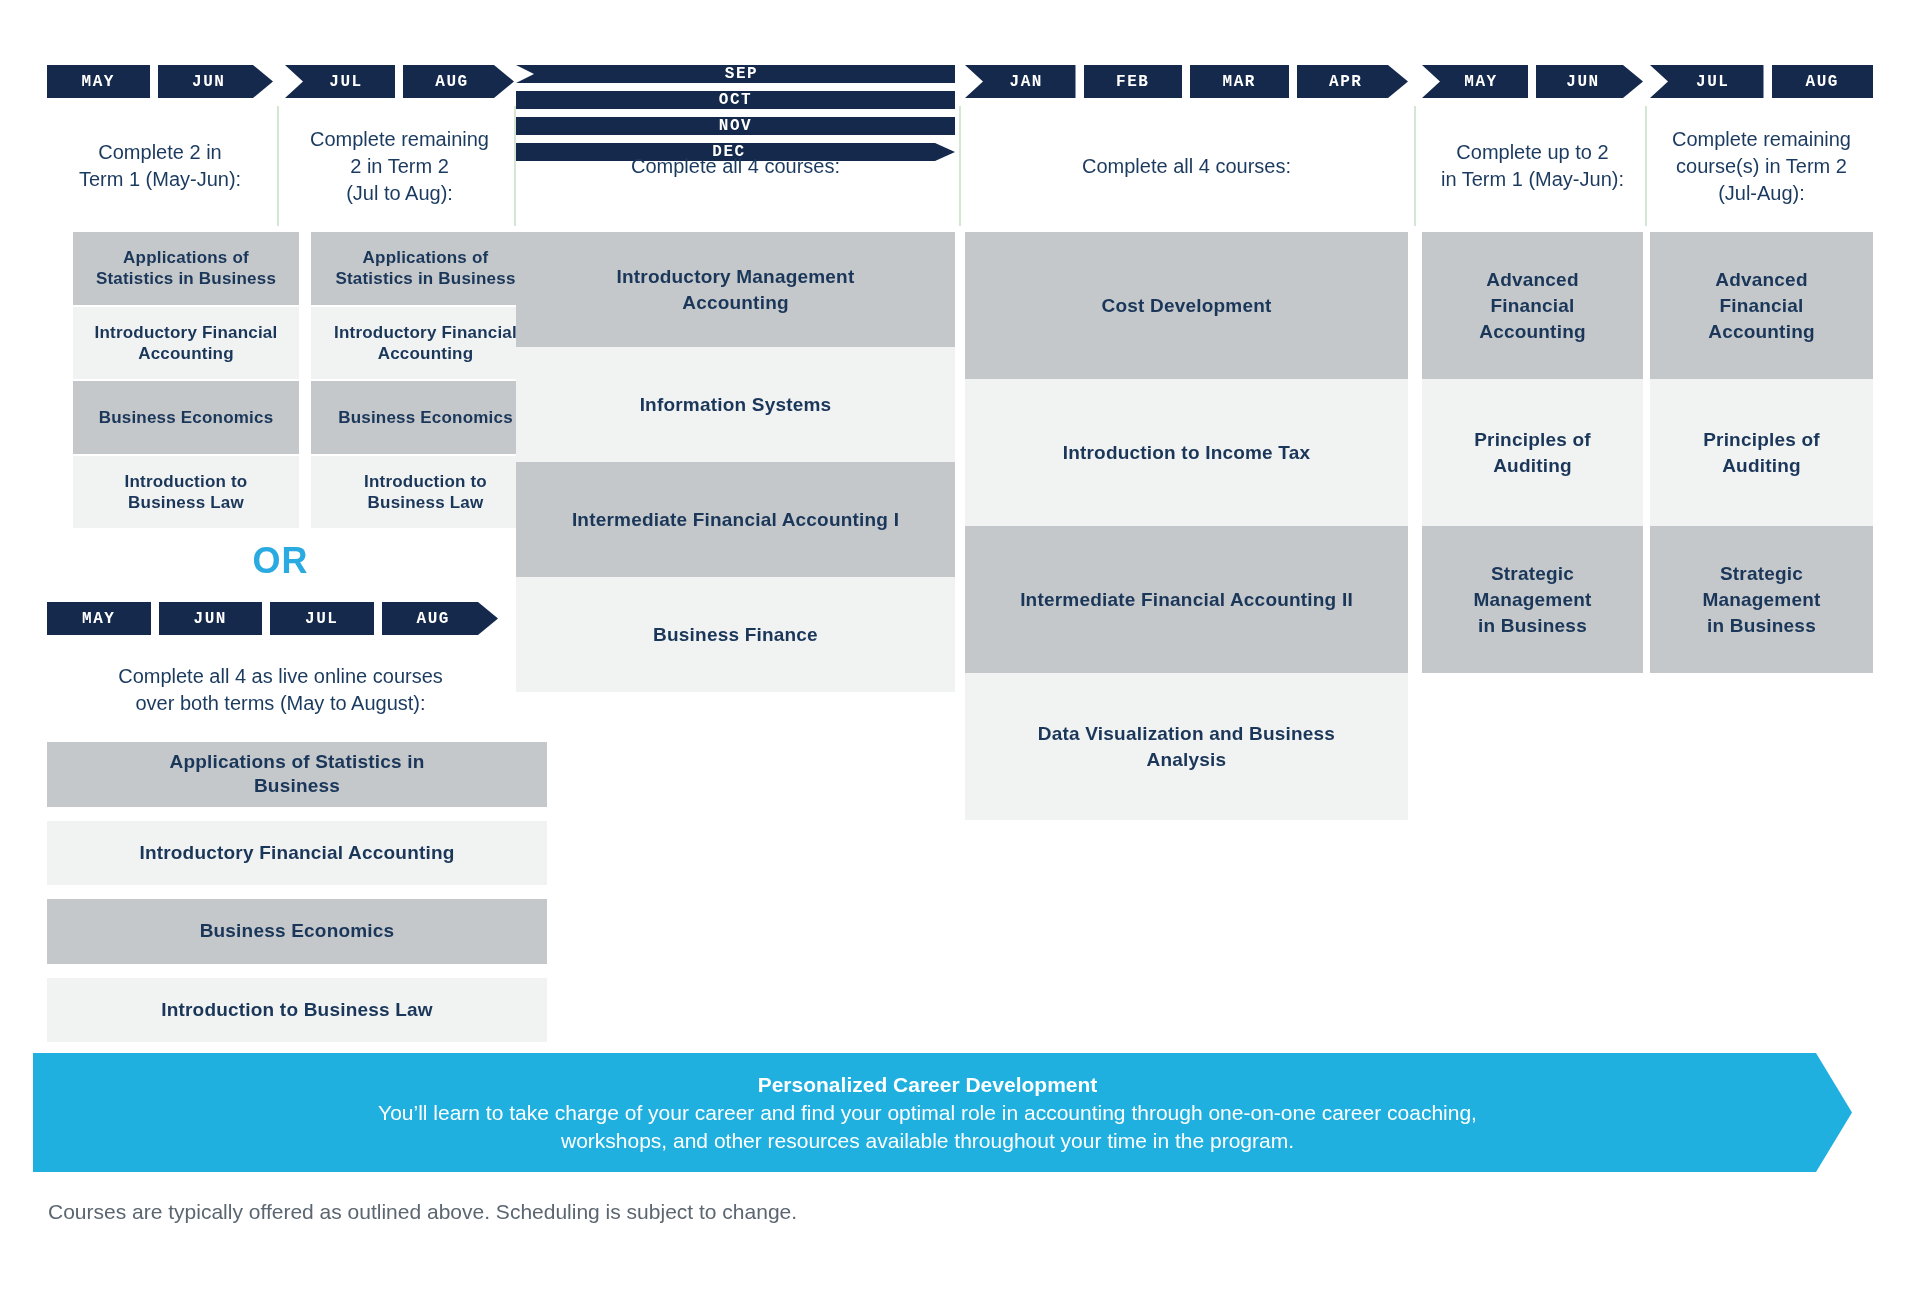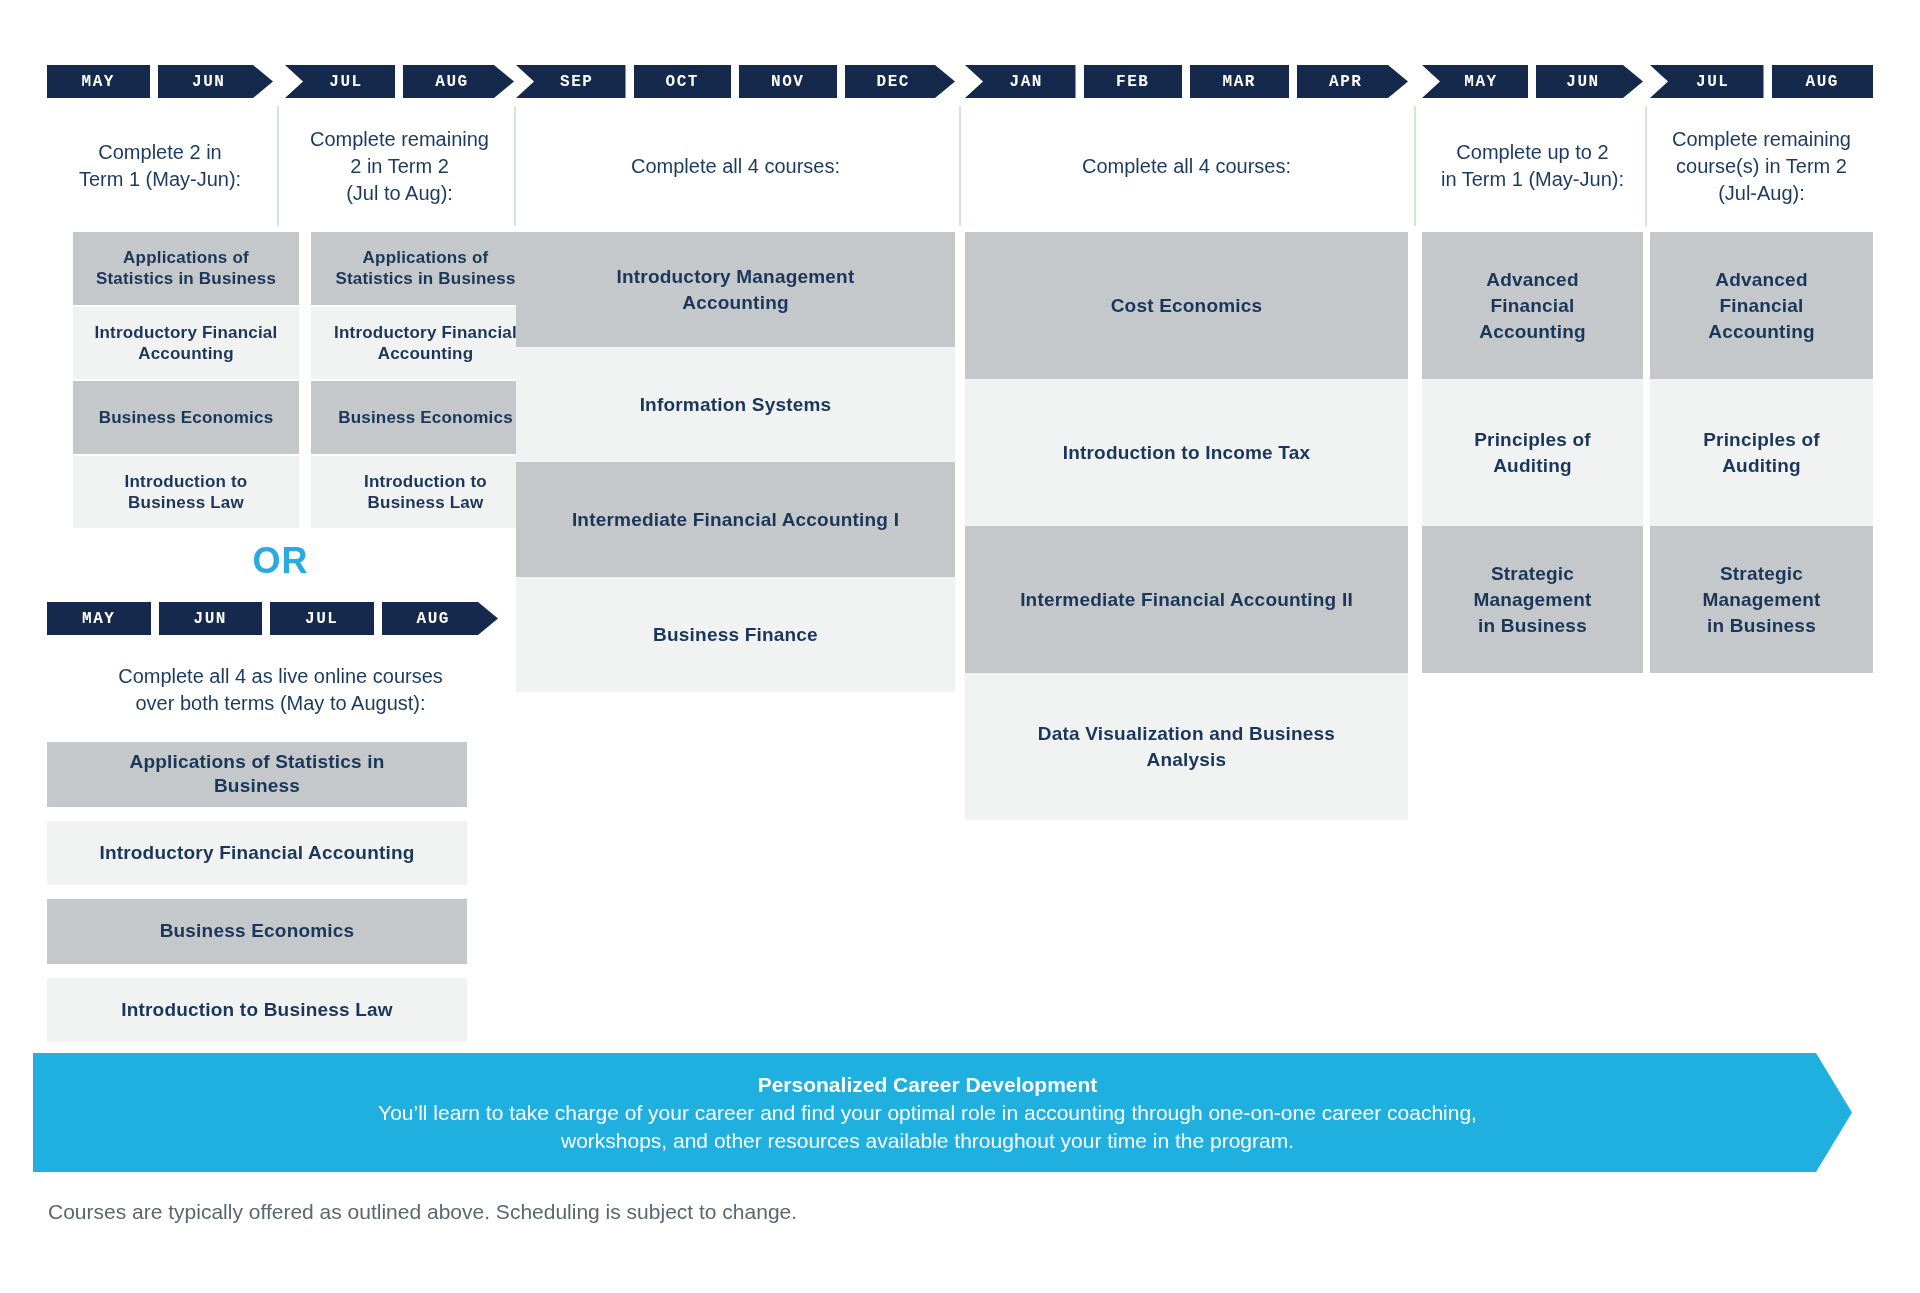--- a/index.html
+++ b/index.html
@@ -17,21 +17,21 @@
   .m-tip {
     clip-path: polygon(0 0, calc(100% - 20px) 0, 100% 50%, calc(100% - 20px) 100%, 0 100%);
     padding-right:13px;
   }
   .m-notch {
     clip-path: polygon(0 0, 100% 0, 100% 100%, 0 100%, 18px 50%);
     padding-left:12px;
   }
   .g1 { left:47px;  width:226px; }
   .g2 { left:285px; width:229px; }
-  .g3 { left:516px; width:439px; }
+  .g3 { left:516px; width:439px;flex-direction:column; }
   .g4 { left:965px; width:443px; }
   .g5 { left:1422px; width:221px; }
   .g6 { left:1650px; width:223px; }
   .bar2 { top:602px; left:47px; width:451px; }
 
   
   .hdr {
     position:absolute; top:103px; height:126px;
     display:flex; align-items:center; justify-content:center;
     text-align:center; color:#1B3A5F; font-size:20px; line-height:27px;
@@ -69,21 +69,21 @@
   .or-label {
     position:absolute; left:47px; width:467px; top:540px;
     text-align:center; color:#29ABE2; font-weight:bold; font-size:36px;
     letter-spacing:1px;
   }
   .or-intro {
     position:absolute; left:47px; width:467px; top:648px; height:84px;
     display:flex; align-items:center; justify-content:center; text-align:center;
     color:#1B3A5F; font-size:20px; line-height:27px; white-space:pre-line;
   }
-  .or-courses { left:47px; width:420px; top:742px; height:300px; gap:14px; }
+  .or-courses { left:47px; width:500px; top:742px; height:300px; gap:14px; }
   .or-courses .crow { font-size:19px; line-height:24px; }
 
   
   .banner {
     position:absolute; left:33px; top:1053px; width:1819px; height:119px;
     background:#1FB0E0; color:#ffffff;
     clip-path: polygon(0 0, calc(100% - 36px) 0, 100% 50%, calc(100% - 36px) 100%, 0 100%);
     display:flex; flex-direction:column; align-items:center; justify-content:center;
     text-align:center; padding:0 60px 0 30px; box-sizing:border-box;
   }
@@ -167,21 +167,21 @@
 Business Law</div>
   </div>
   <div class="courses big-rows cc3">
     <div class="crow">Introductory Management
 Accounting</div>
     <div class="crow">Information Systems</div>
     <div class="crow">Intermediate Financial Accounting I</div>
     <div class="crow">Business Finance</div>
   </div>
   <div class="courses big-rows cc4">
-    <div class="crow">Cost Economics</div>
+    <div class="crow">Cost Development</div>
     <div class="crow">Introduction to Income Tax</div>
     <div class="crow">Intermediate Financial Accounting II</div>
     <div class="crow">Data Visualization and Business
 Analysis</div>
   </div>
   <div class="courses big-rows cc5">
     <div class="crow">Advanced
 Financial
 Accounting</div>
     <div class="crow">Principles of

